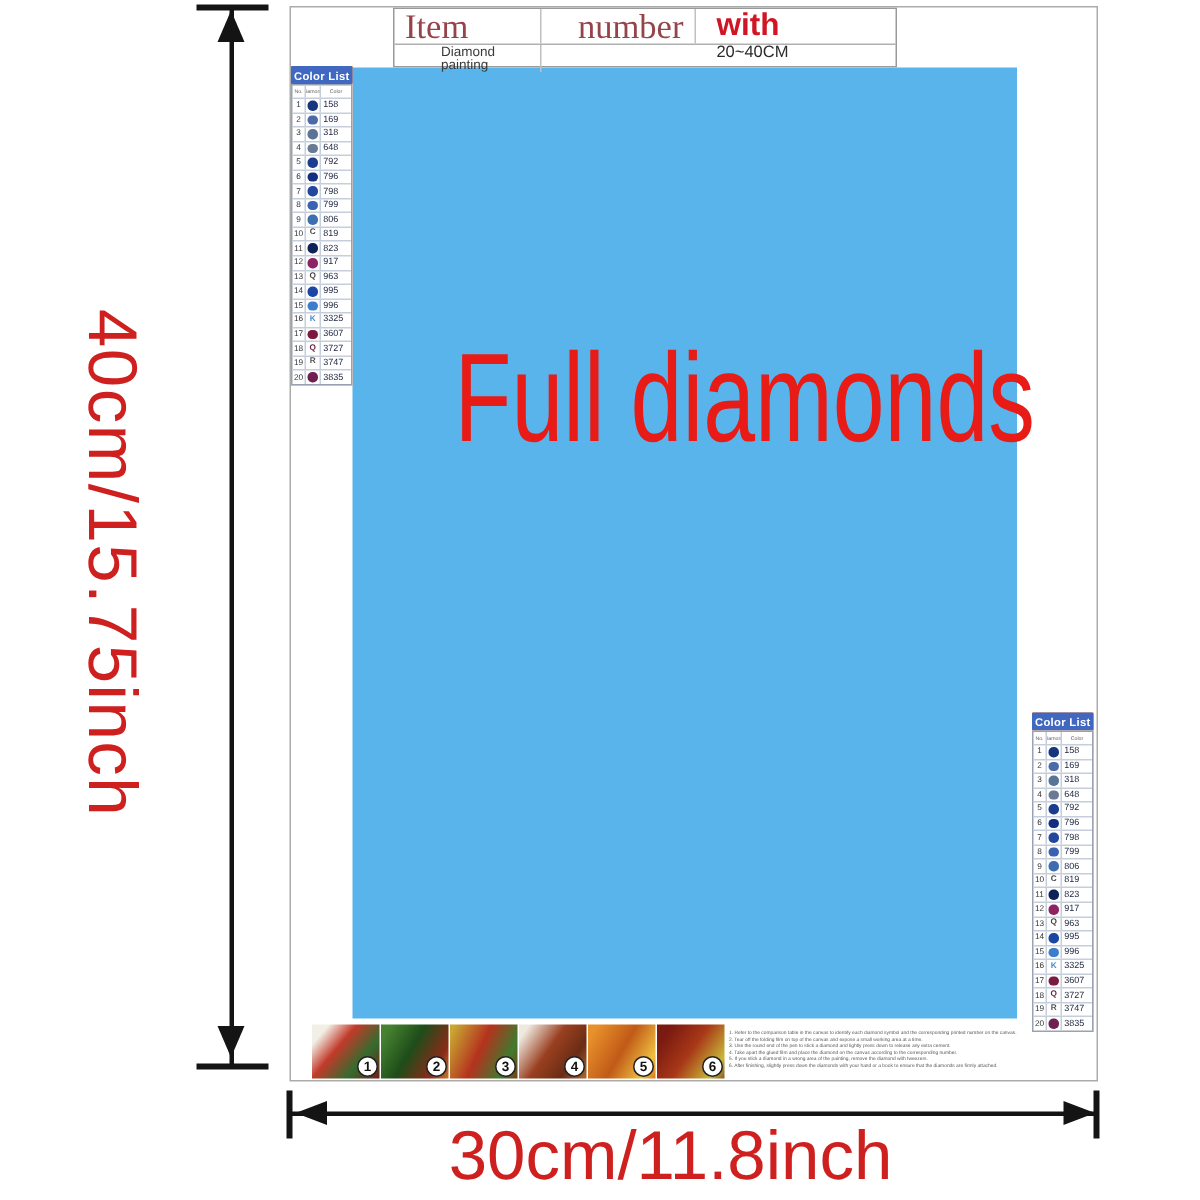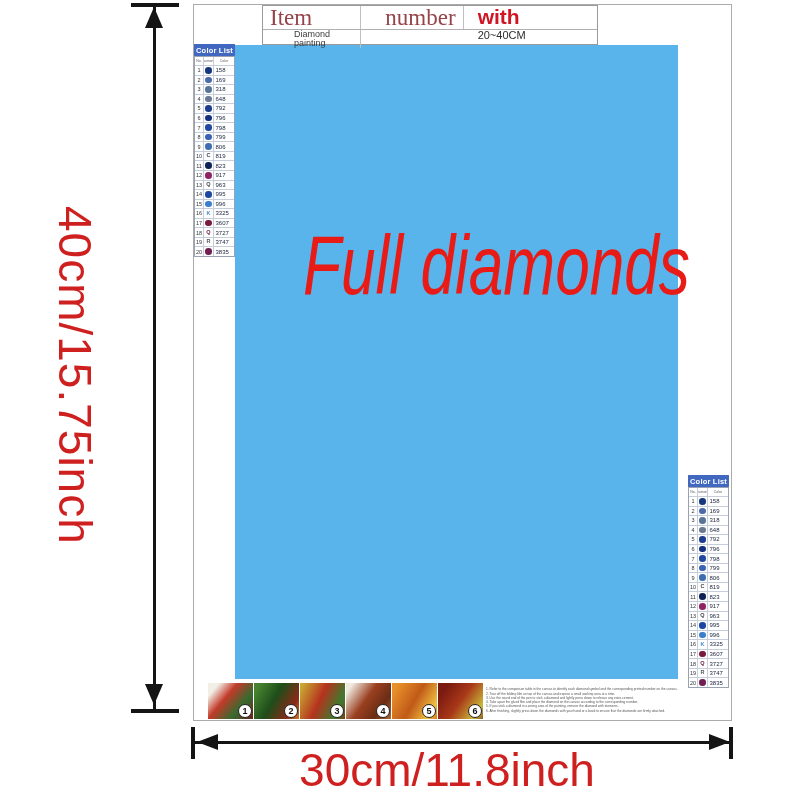--- a/index.html
+++ b/index.html
@@ -18,21 +18,21 @@
   .it-row2{height:14px;}
   .it-c1{width:31%;border-right:1px solid #c0c0c0;display:flex;align-items:center;padding-left:7px;box-sizing:border-box;}
   .it-c2{width:27%;border-right:1px solid #c0c0c0;display:flex;align-items:center;justify-content:center;box-sizing:border-box;margin-left:17px;}
   .it-c3{width:42%;display:flex;align-items:center;box-sizing:border-box;padding-left:14px;}
   .it-h{font-family:"Liberation Serif",serif;font-size:23px;color:#95444a;line-height:1;}
   .it-hsize{font-family:"Liberation Sans",sans-serif;font-size:21px;font-weight:bold;color:#d01624;line-height:1;}
   .it-b{font-size:9px;color:#3a3a3a;line-height:1;padding-left:24px;}
   .it-bsize{font-size:11px;color:#2c2c2c;line-height:1;}
 
   
-  .paste-area{position:absolute;left:235px;top:45px;width:443px;height:634px;background:#58b4ea;font-style:italic;}
+  .paste-area{position:absolute;left:235px;top:45px;width:443px;height:634px;background:#58b4ea;}
   .paste-line{position:absolute;width:100%;text-align:center;white-space:nowrap;}
   .paste-line span{display:inline-block;color:#e81b17;line-height:1;}
   .paste-line1{top:178px;}
   .paste-line1 span{font-size:84px;transform:scaleX(0.74);}
   .paste-line2{top:302px;}
   .paste-line2 span{font-size:76px;transform:scaleX(0.74);}
 
   
   .color-list{position:absolute;width:41px;background:#f97316;z-index:4;}
   .cl-title{height:12px;background:#4068c0;color:#fff;font-size:7.5px;font-weight:bold;

